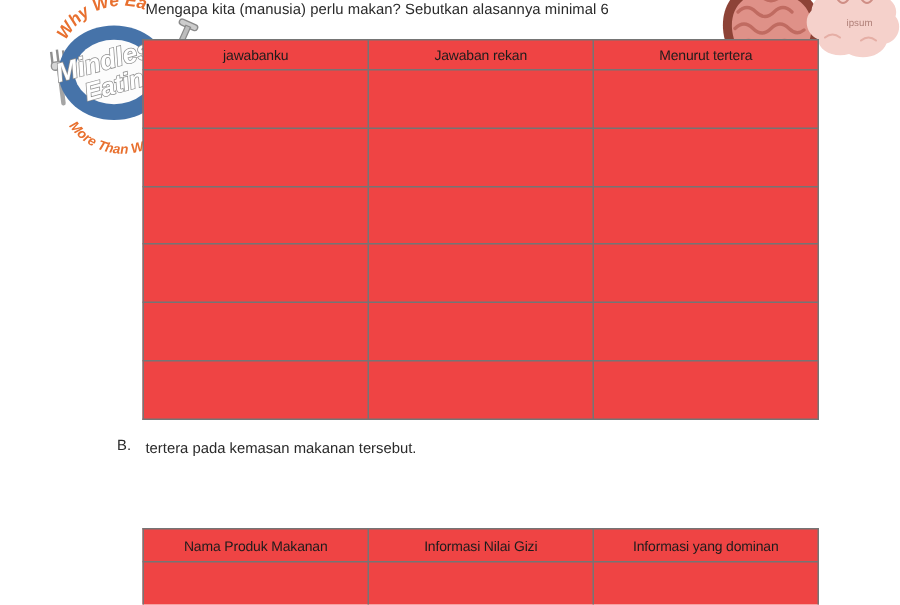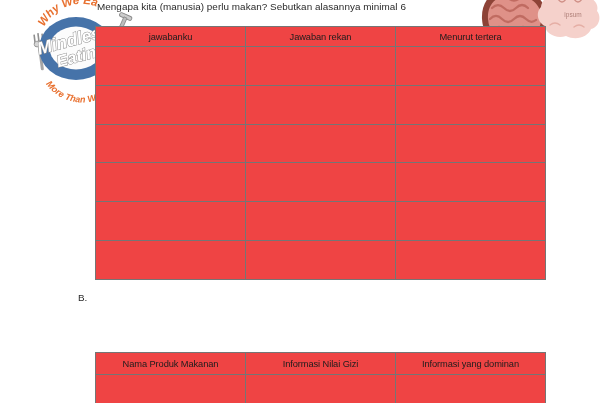--- a/index.html
+++ b/index.html
@@ -125,20 +125,21 @@
       <td></td>
       <td></td>
       <td></td>
     </tr>
     </tbody>
 </table>
 
 <div class="section-b">
   <div class="b-label">B.</div>
   <div>
+    <div class="b-line">tertera pada kemasan makanan tersebut.</div>
   </div>
 </div>
 
 <table class="nutrition-table">
   <thead>
     <tr>
       <th>Nama Produk Makanan</th>
       <th>Informasi Nilai Gizi</th>
       <th>Informasi yang dominan</th>
     </tr>

